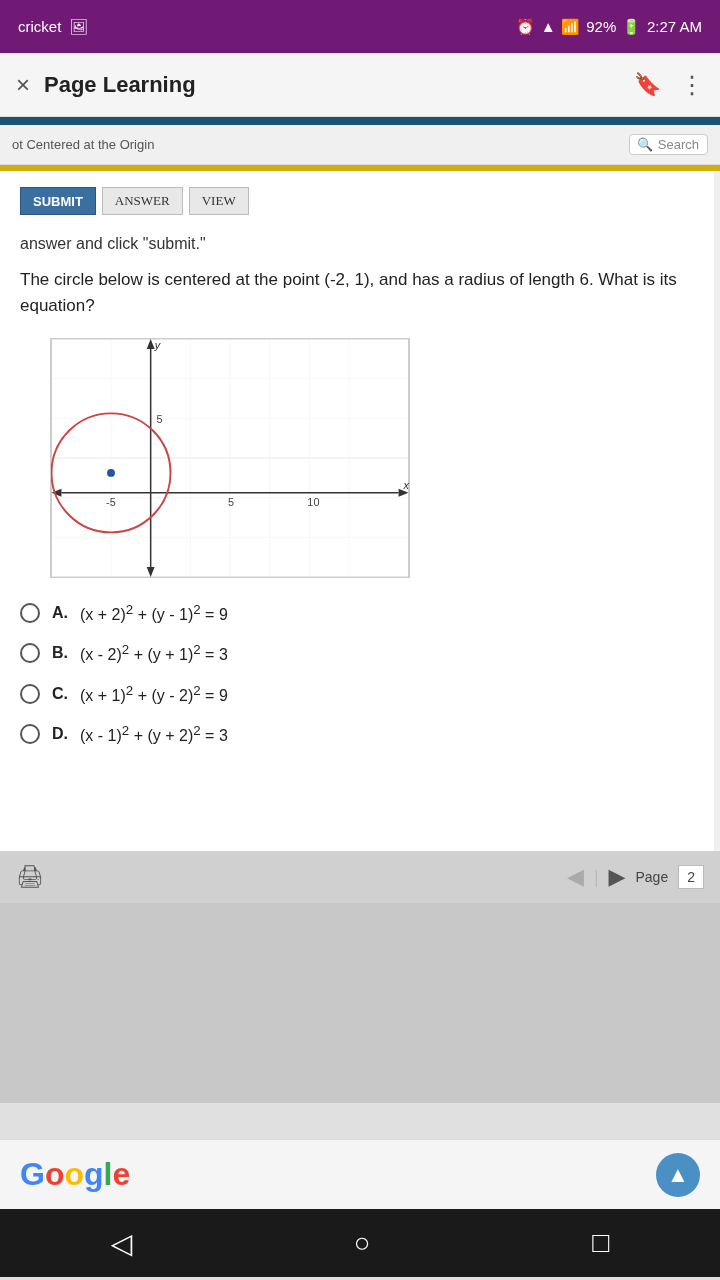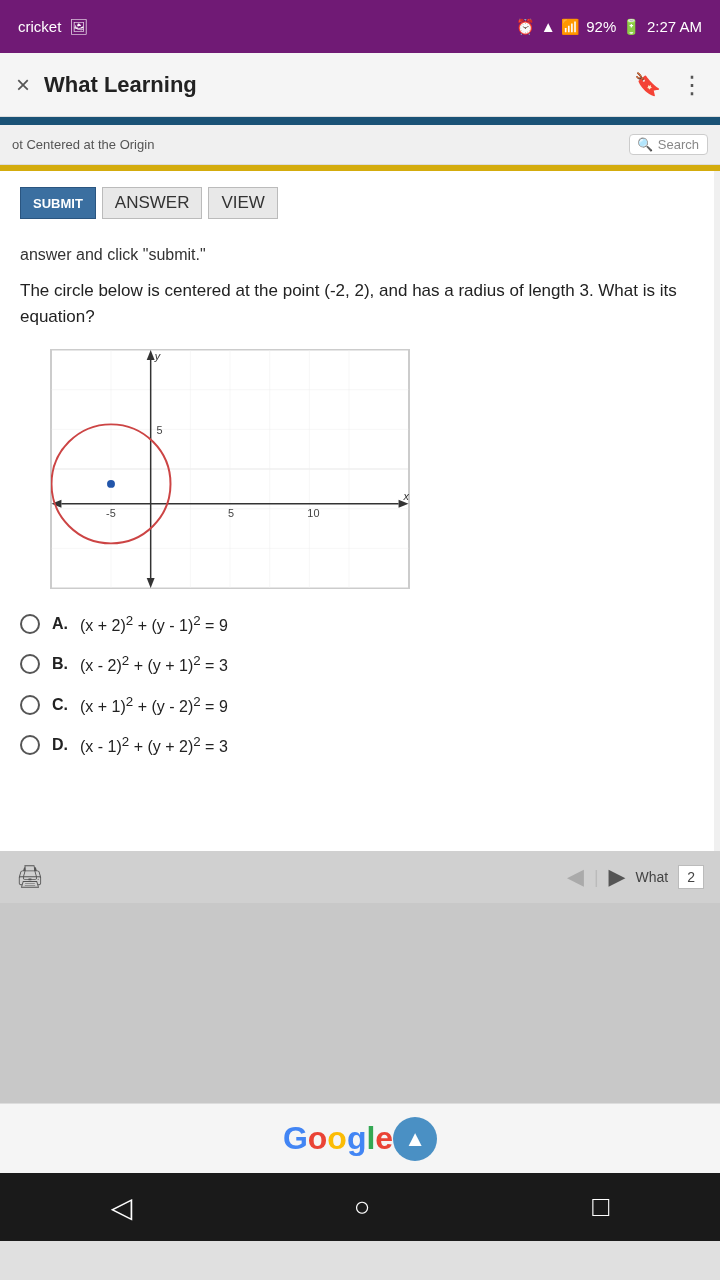--- a/index.html
+++ b/index.html
@@ -78,38 +78,39 @@
       background: #fff;
       padding: 16px 20px 20px 20px;
       min-height: 680px;
       position: relative;
     }
 
     
     .toolbar {
       display: flex;
       gap: 6px;
-      margin-bottom: 27px;
+      margin-bottom: 20px;
     }
     .btn-submit {
       background: #3b6fa0;
       color: #fff;
       border: 1px solid #2a5580;
       padding: 5px 12px;
       font-size: 13px;
       font-weight: bold;
       cursor: pointer;
     }
     .btn-answer, .btn-next {
       background: #e8e8e8;
       color: #333;
       border: 1px solid #bbb;
       padding: 5px 12px;
-      font-size: 17px;
+      font-size: 13px;
       cursor: pointer;
+      font-family: Liberation Serif, serif;
     }
 
     
     .instruction-text {
       font-size: 16px;
       color: #333;
       margin-bottom: 14px;
     }
     .question-text {
       font-size: 17px;
@@ -188,23 +189,24 @@
       background: #c8c8c8;
       height: 200px;
     }
 
     
     .google-banner {
       background: #f5f5f5;
       height: 70px;
       display: flex;
       align-items: center;
-      justify-content: center;
+      justify-content: space-between;
       padding: 0 20px;
       border-top: 1px solid #ddd;
+      margin-top: 36px;
     }
     .g-red { color: #EA4335; }
     .g-blue { color: #4285F4; }
     .g-yellow { color: #FBBC05; }
     .g-green { color: #34A853; }
     .banner-text {
       font-size: 18px;
       font-weight: bold;
       letter-spacing: 2px;
       color: #222;
@@ -243,21 +245,21 @@
     <span>📶</span>
     <span>92%</span>
     <span>🔋</span>
     <span>2:27 AM</span>
   </div>
 </div>
 
 <div class="browser-bar">
   <span class="browser-close">×</span>
   <div class="browser-info">
-    <div class="browser-title">What Learning</div>
+    <div class="browser-title">Page Learning</div>
   </div>
   <div class="browser-icons">
     <span style="font-size:22px; color:#555;">🔖</span>
     <span style="font-size:24px; color:#555;">⋮</span>
   </div>
 </div>
 
 <div class="blue-strip"></div>
 
 <div class="page-header">
@@ -273,21 +275,21 @@
 <div class="main-content">
 
   <div class="toolbar">
     <button class="btn-submit">SUBMIT</button>
     <button class="btn-answer">ANSWER</button>
     <button class="btn-next">VIEW</button>
   </div>
 
   <div class="instruction-text">answer and click "submit."</div>
 
-  <div class="question-text">The circle below is centered at the point (-2, 2), and has a radius of length 3. What is its equation?</div>
+  <div class="question-text">The circle below is centered at the point (-2, 1), and has a radius of length 6. What is its equation?</div>
 
   <div class="graph-container">
     <svg class="graph-svg" viewBox="0 0 360 240">
 
       <rect width="360" height="240" fill="#fff" stroke="#ccc" stroke-width="1"></rect>
 
       <line x1="0" y1="120" x2="360" y2="120" stroke="#ccc" stroke-width="0.5"></line>
       <line x1="0" y1="80" x2="360" y2="80" stroke="#eee" stroke-width="0.5"></line>
       <line x1="0" y1="40" x2="360" y2="40" stroke="#eee" stroke-width="0.5"></line>
       <line x1="0" y1="160" x2="360" y2="160" stroke="#eee" stroke-width="0.5"></line>
@@ -364,21 +366,21 @@
 </div>
 
 <div class="bottom-bar">
   <div class="bottom-bar-left">
     <span class="print-icon">🖨</span>
   </div>
   <div class="bottom-bar-right">
     <span class="nav-arrow">◀</span>
     <span style="color:#bbb; font-size:18px;">|</span>
     <span class="nav-arrow active">▶</span>
-    <span>What</span>
+    <span>Page</span>
     <span class="page-box">2</span>
   </div>
 </div>
 
 <div class="gray-area"></div>
 
 <div class="google-banner">
   <div style="font-size:32px; font-weight:bold;">
     <span class="g-blue">G</span><span class="g-red">o</span><span class="g-yellow">o</span><span class="g-blue">g</span><span class="g-green">l</span><span class="g-red">e</span>
   </div>

